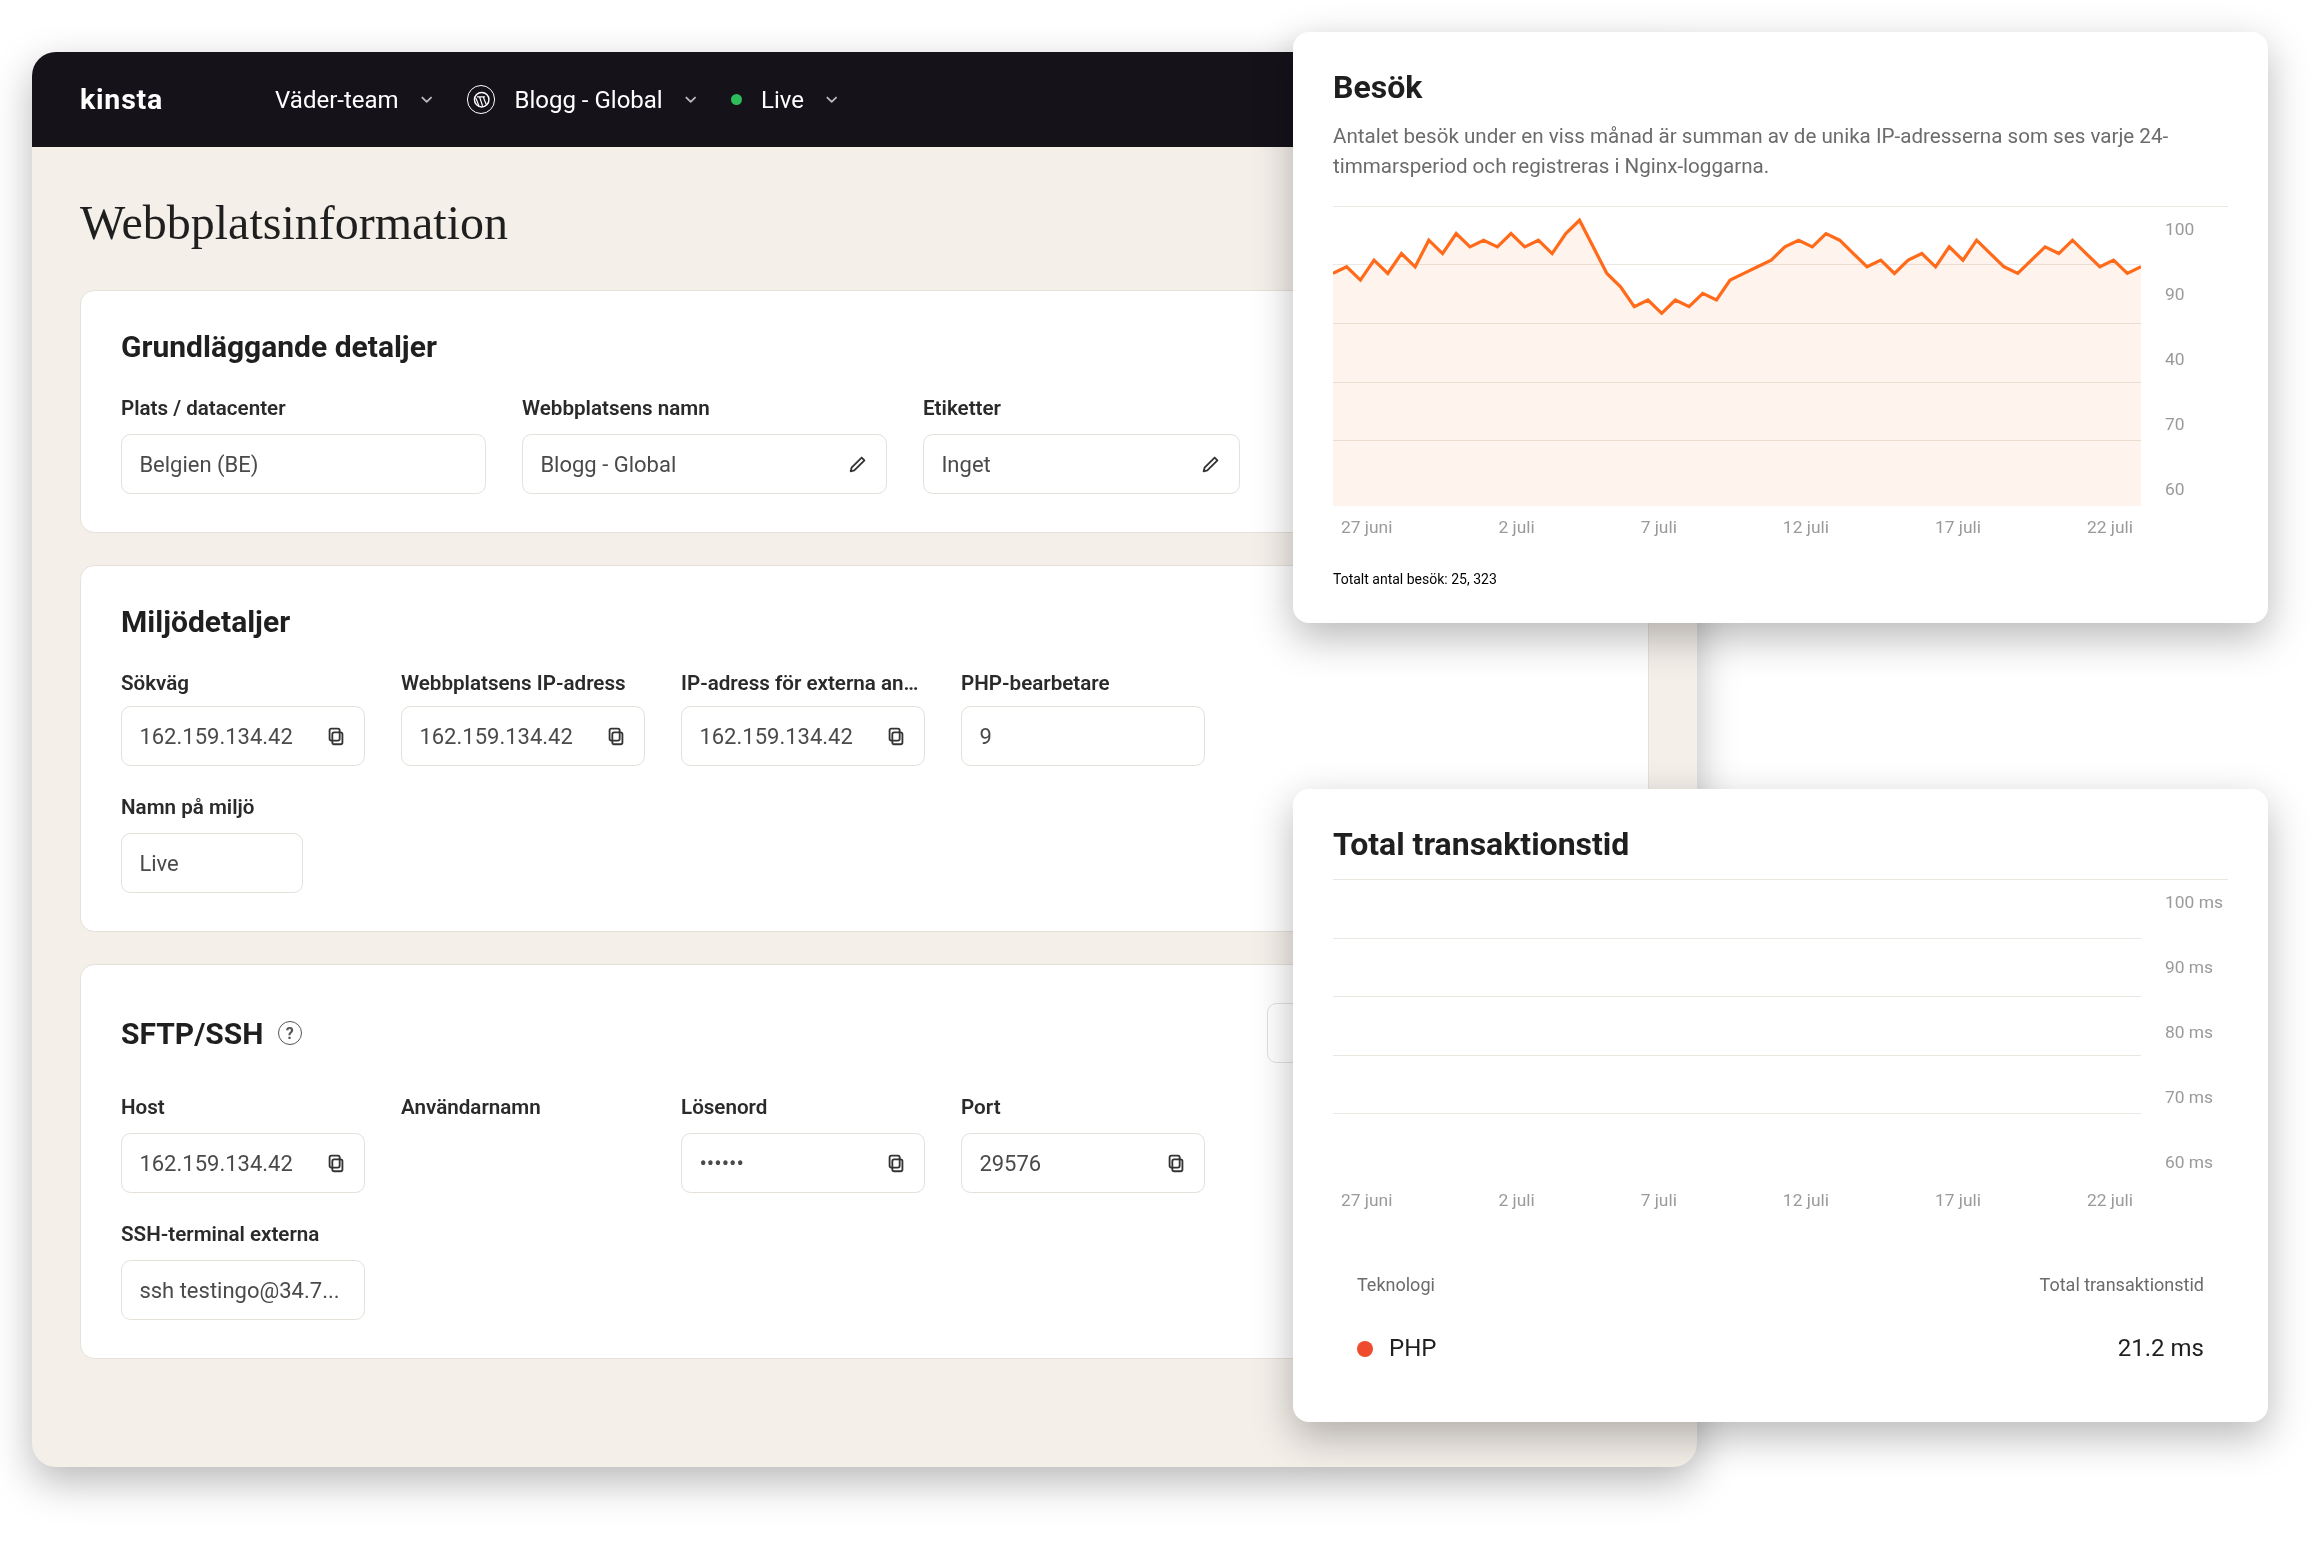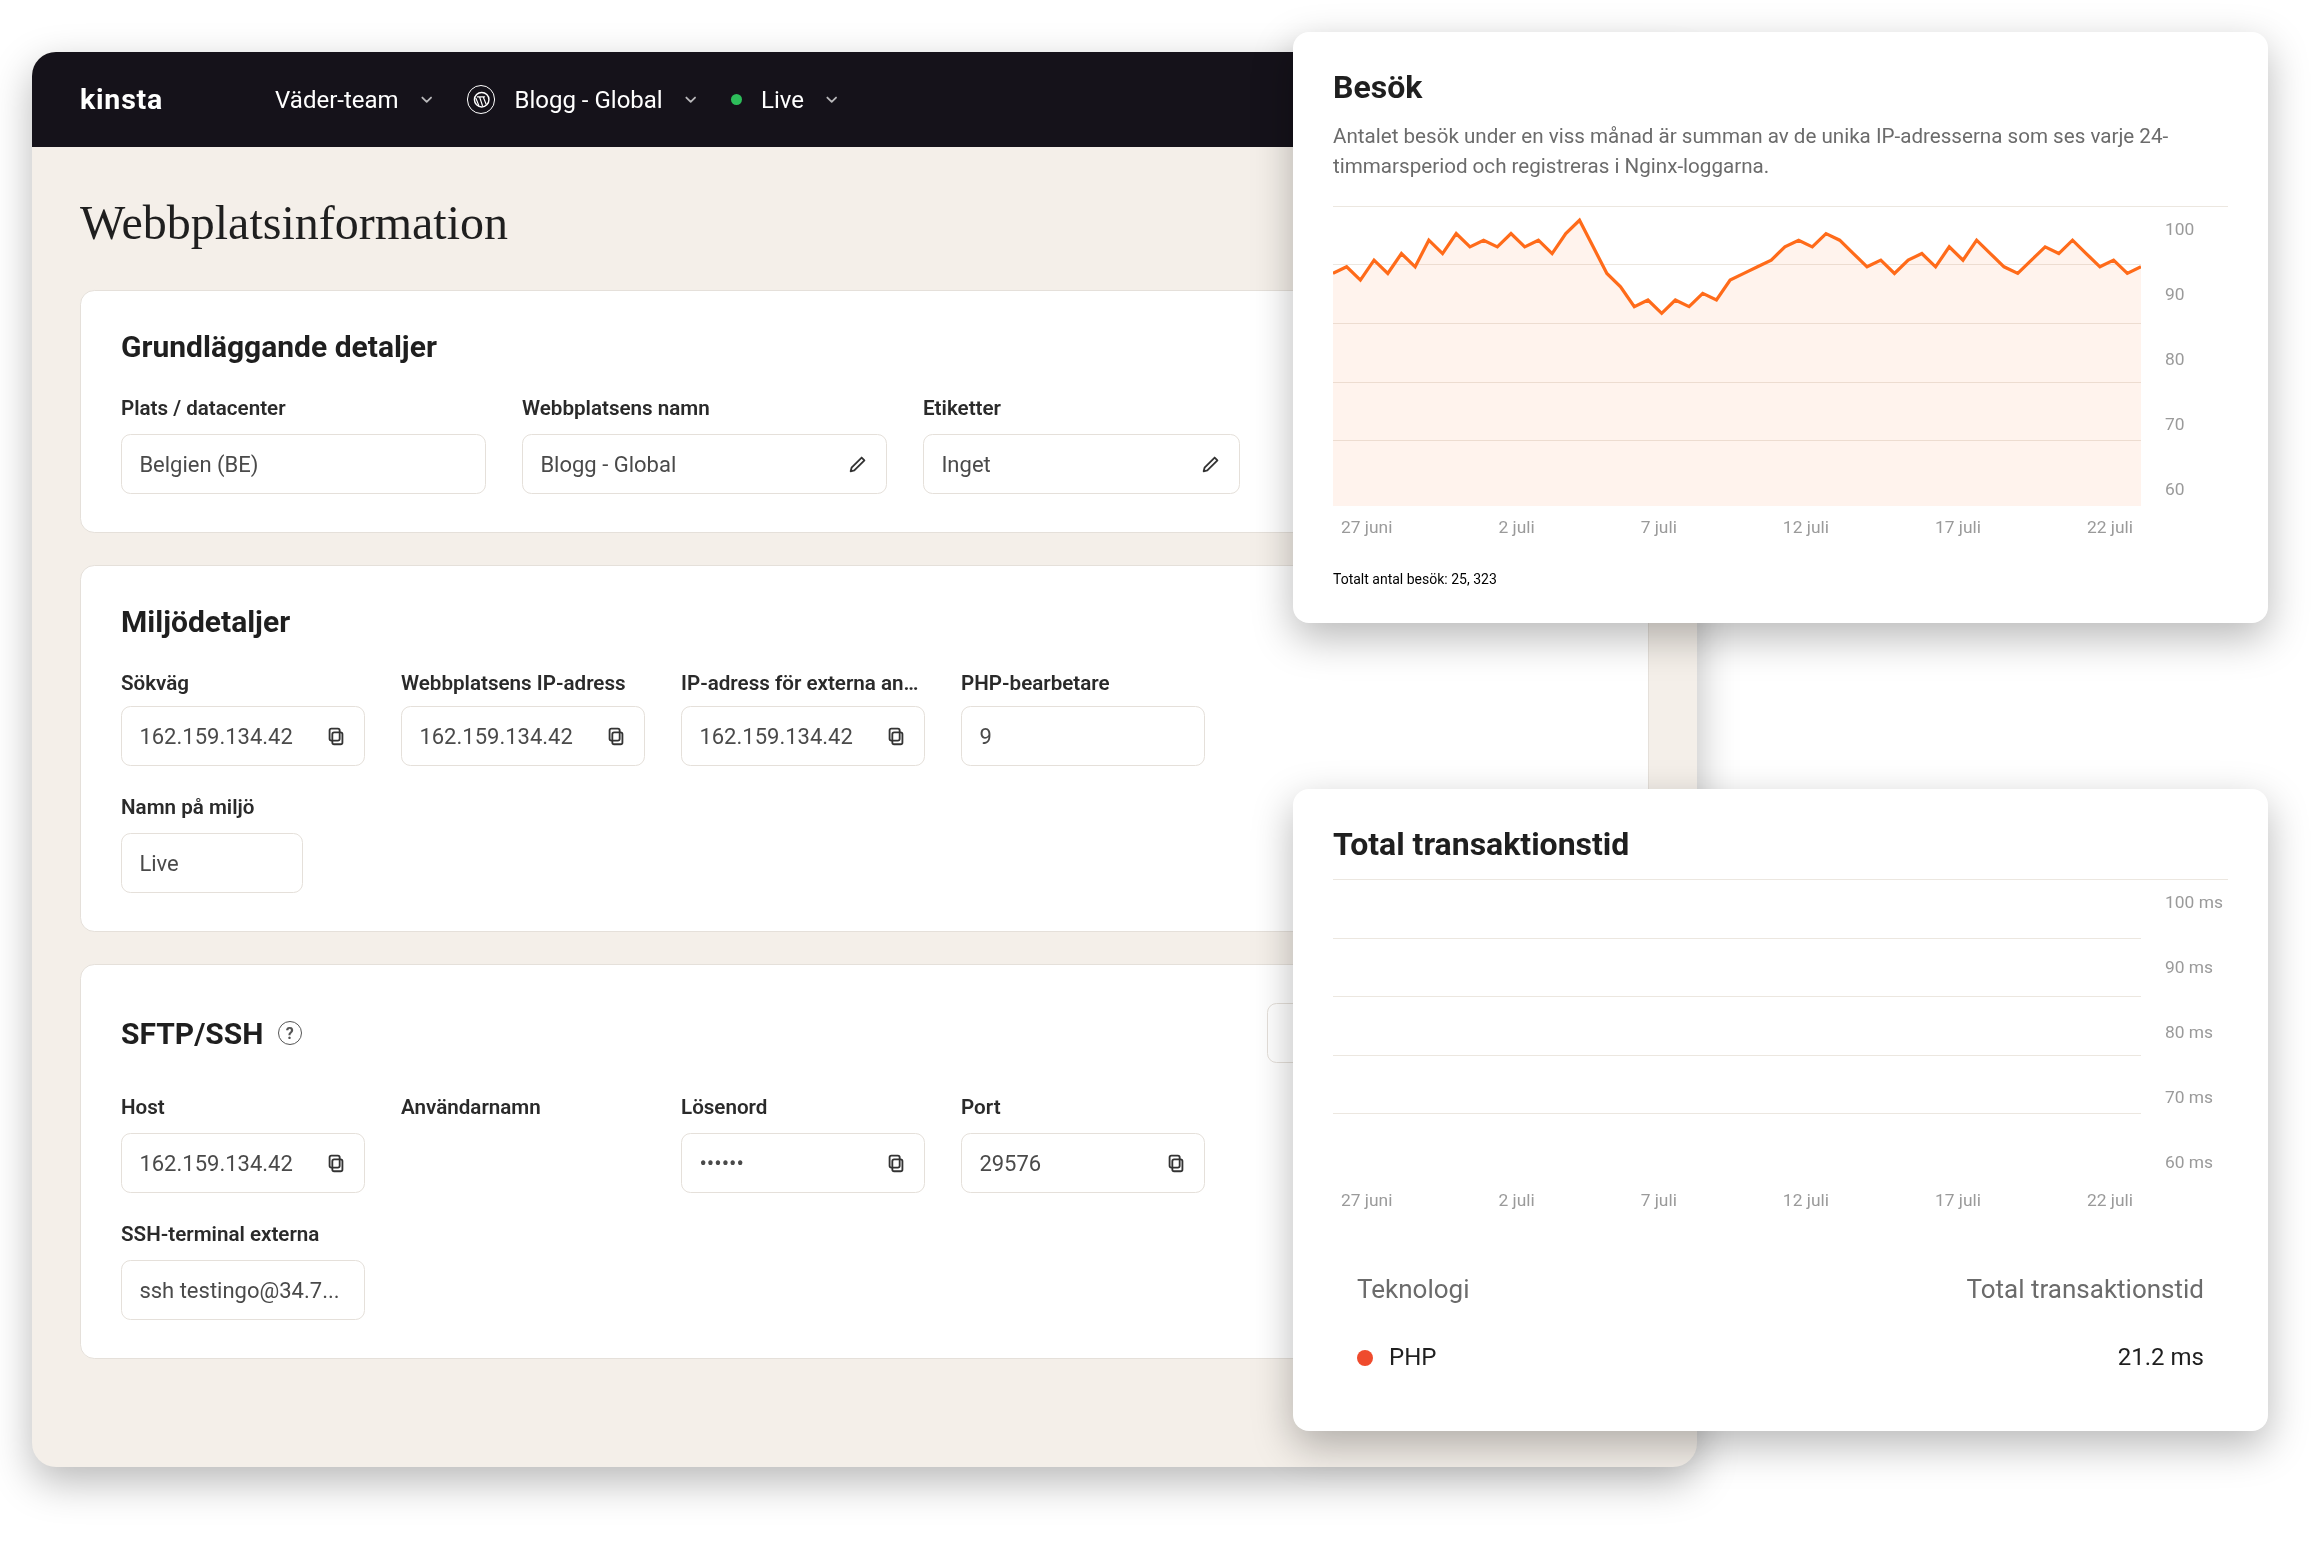--- a/index.html
+++ b/index.html
@@ -106,21 +106,21 @@
   
   .bars{position:absolute;left:0;right:87px;top:0;bottom:48px;display:flex;align-items:flex-end;gap:3.2px;padding:0 3.2px;}
   .bar{flex:1;display:flex;flex-direction:column-reverse;min-width:0;}
   .seg{width:100%;}
   .seg.red{background:var(--red);}
   .seg.yellow{background:var(--yellow);}
   .seg.green{background:var(--green);}
   .seg.blue{background:var(--blue);}
 
   .tech-table{margin-top:40px;}
-  .tech-head{display:flex;justify-content:space-between;padding:14.3px 24px;color:var(--text-muted);font-size:26px;}
+  .tech-head{display:flex;justify-content:space-between;padding:14.3px 24px;color:var(--text-muted);font-size:18px;}
   .tech-row{display:flex;justify-content:space-between;align-items:center;padding:24px 24px;font-size:24px;}
   .swatch{width:16px;height:16px;border-radius:50%;display:inline-block;margin-right:16px;vertical-align:middle;}
   .swatch.red{background:var(--red);}
 </style>
 </head>
 <body>
 
 <div class="stage">
 
   <div class="panel-left">
@@ -314,21 +314,21 @@
       <div class="chart-grid">
           <div class="gline"></div>
           <div class="gline"></div>
           <div class="gline"></div>
           <div class="gline"></div>
           <div class="gline" style="border-bottom:none;"></div>
         </div>
       <div class="y-axis" id="visits-y">
           <span>100</span>
           <span>90</span>
-          <span>80</span>
+          <span>40</span>
           <span>70</span>
           <span>60</span>
         </div>
       <div class="x-axis" id="visits-x">
           <span>27 juni</span>
           <span>2 juli</span>
           <span>7 juli</span>
           <span>12 juli</span>
           <span>17 juli</span>
           <span>22 juli</span>

